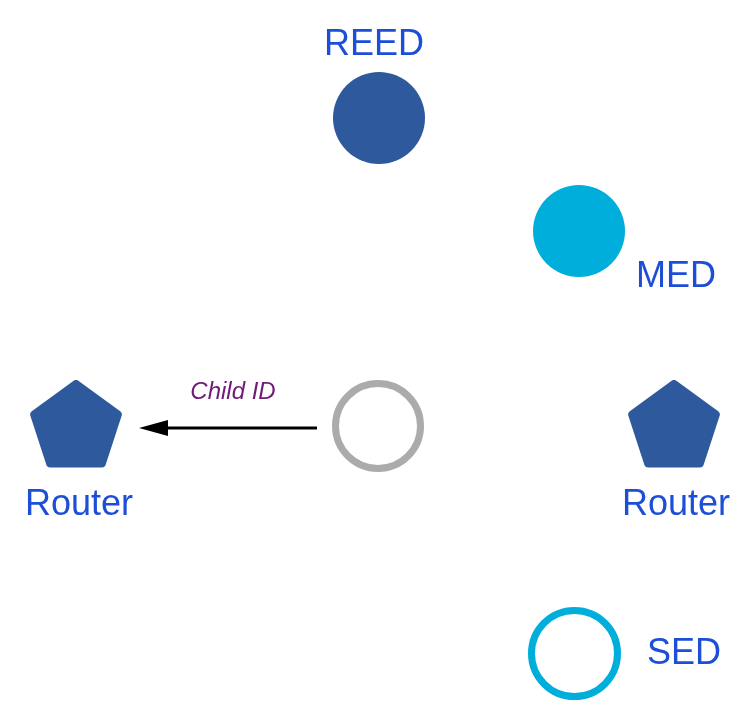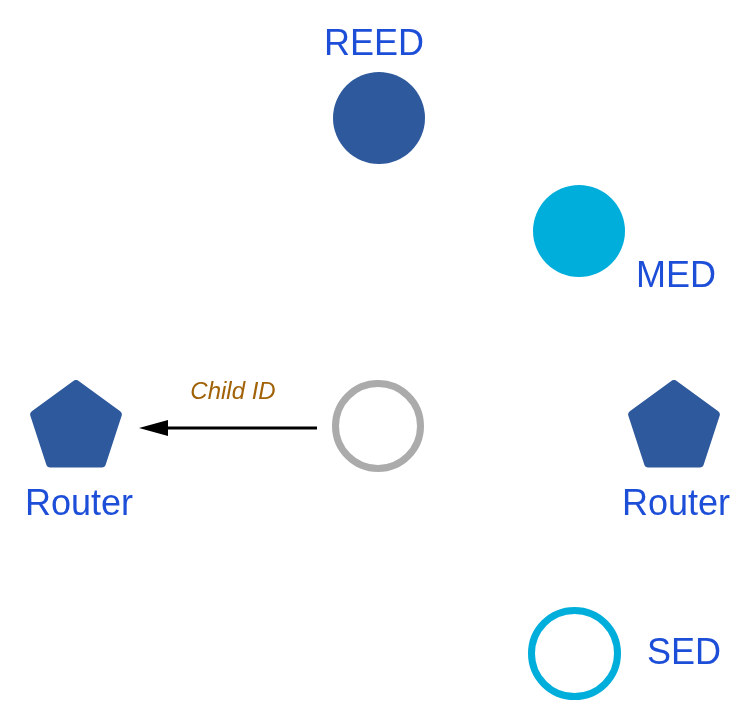--- a/index.html
+++ b/index.html
@@ -24,21 +24,21 @@
     white-space: nowrap;
     line-height: 1;
   }
   .xy-center { transform: translate(-50%, -50%); }
   .y-center  { transform: translateY(-50%); }
   .arrow-label {
     position: absolute;
     font-style: italic;
     font-size: 24px;
     line-height: 27px;
-    color: #a16207;
+    color: #701a75;
     text-align: center;
     white-space: nowrap;
     transform: translate(-50%, -50%);
   }
 </style>
 </head>
 <body>
 
 <div class="canvas">
 

